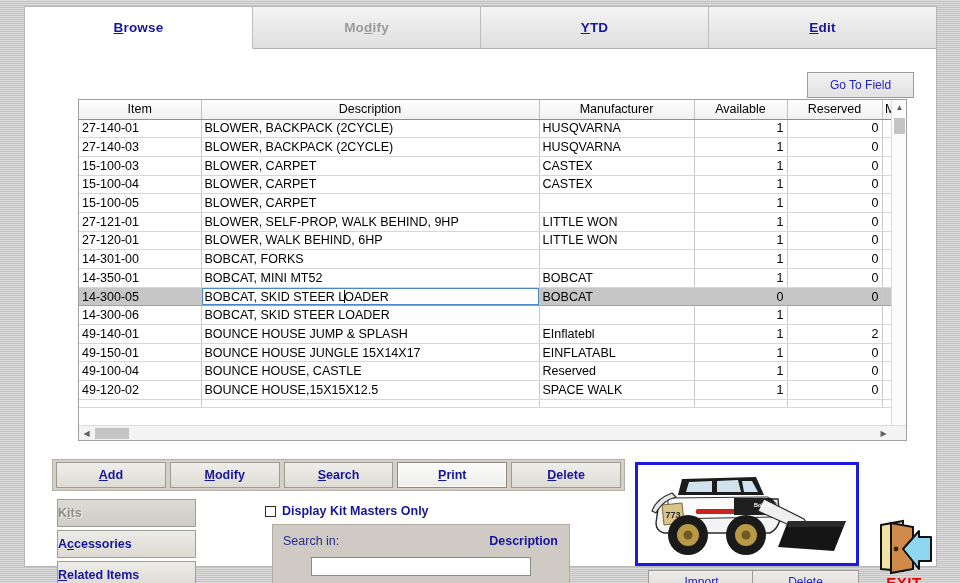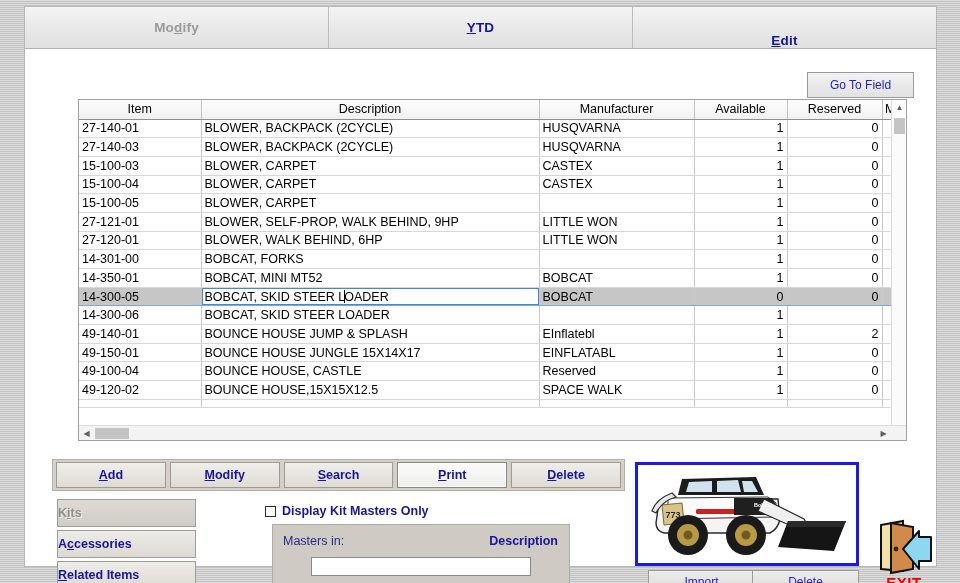--- a/index.html
+++ b/index.html
@@ -49,21 +49,21 @@
     font-weight: bold;
     color: #16169c;
     background: linear-gradient(180deg,#f4f4f4 0%, #e8e8e8 55%, #e0e0e0 100%);
     border-right: 1px solid #bcbcbc;
     border-bottom: 1px solid #b3b3b3;
     box-sizing: border-box;
     cursor: default;
     position: relative;
     letter-spacing: .2px;
   }
-  .tab:last-child { border-right: none; align-items: flex-end; }
+  .tab:last-child { border-right: none; }
   .tab.active {
     background: #ffffff;
     border-bottom: 1px solid #ffffff;
     color: #16169c;
   }
   .tab.disabled { color: #9a9a9a; }
   .tab u { text-decoration: underline; }
 
   
   .panel {
@@ -377,20 +377,23 @@
 </style>
 </head>
 <body>
 
 <div id="app">
   <div class="outer-frame"></div>
 
   <div class="window">
 
     <div class="tabbar">
+      <div class="tab active">
+        <span><u>B</u><span>rowse</span></span>
+      </div>
       <div class="tab disabled">
         <span>Mo<u>d</u>ify</span>
       </div>
       <div class="tab">
         <span><u>Y</u>TD</span>
       </div>
       <div class="tab">
         <span><u>E</u>dit</span>
       </div>
     </div>
@@ -592,21 +595,21 @@
       <div class="side-btn" id="btn-related">
         <span><u>R</u>elated Items</span>
       </div>
 
       <div class="chk-row">
         <span class="chk-box"></span>
         <span>Display Kit Masters Only</span>
       </div>
 
       <div class="search-group">
-        <span class="search-label">Masters in:</span>
+        <span class="search-label">Search in:</span>
         <span class="search-field-name">Description</span>
         <input class="search-input" type="text" value="" style="">
       </div>
 
       <div class="img-frame">
         <svg width="218" height="98" viewBox="0 0 218 98">
           <rect x="0" y="0" width="218" height="98" fill="#ffffff"></rect>
 
           <path d="M40 30 L44 14 L118 12 L126 30 Z" fill="#1c1c1c"></path>
           <path d="M48 27 L51 17 L74 16 L74 27 Z" fill="#cfe2ee"></path>

